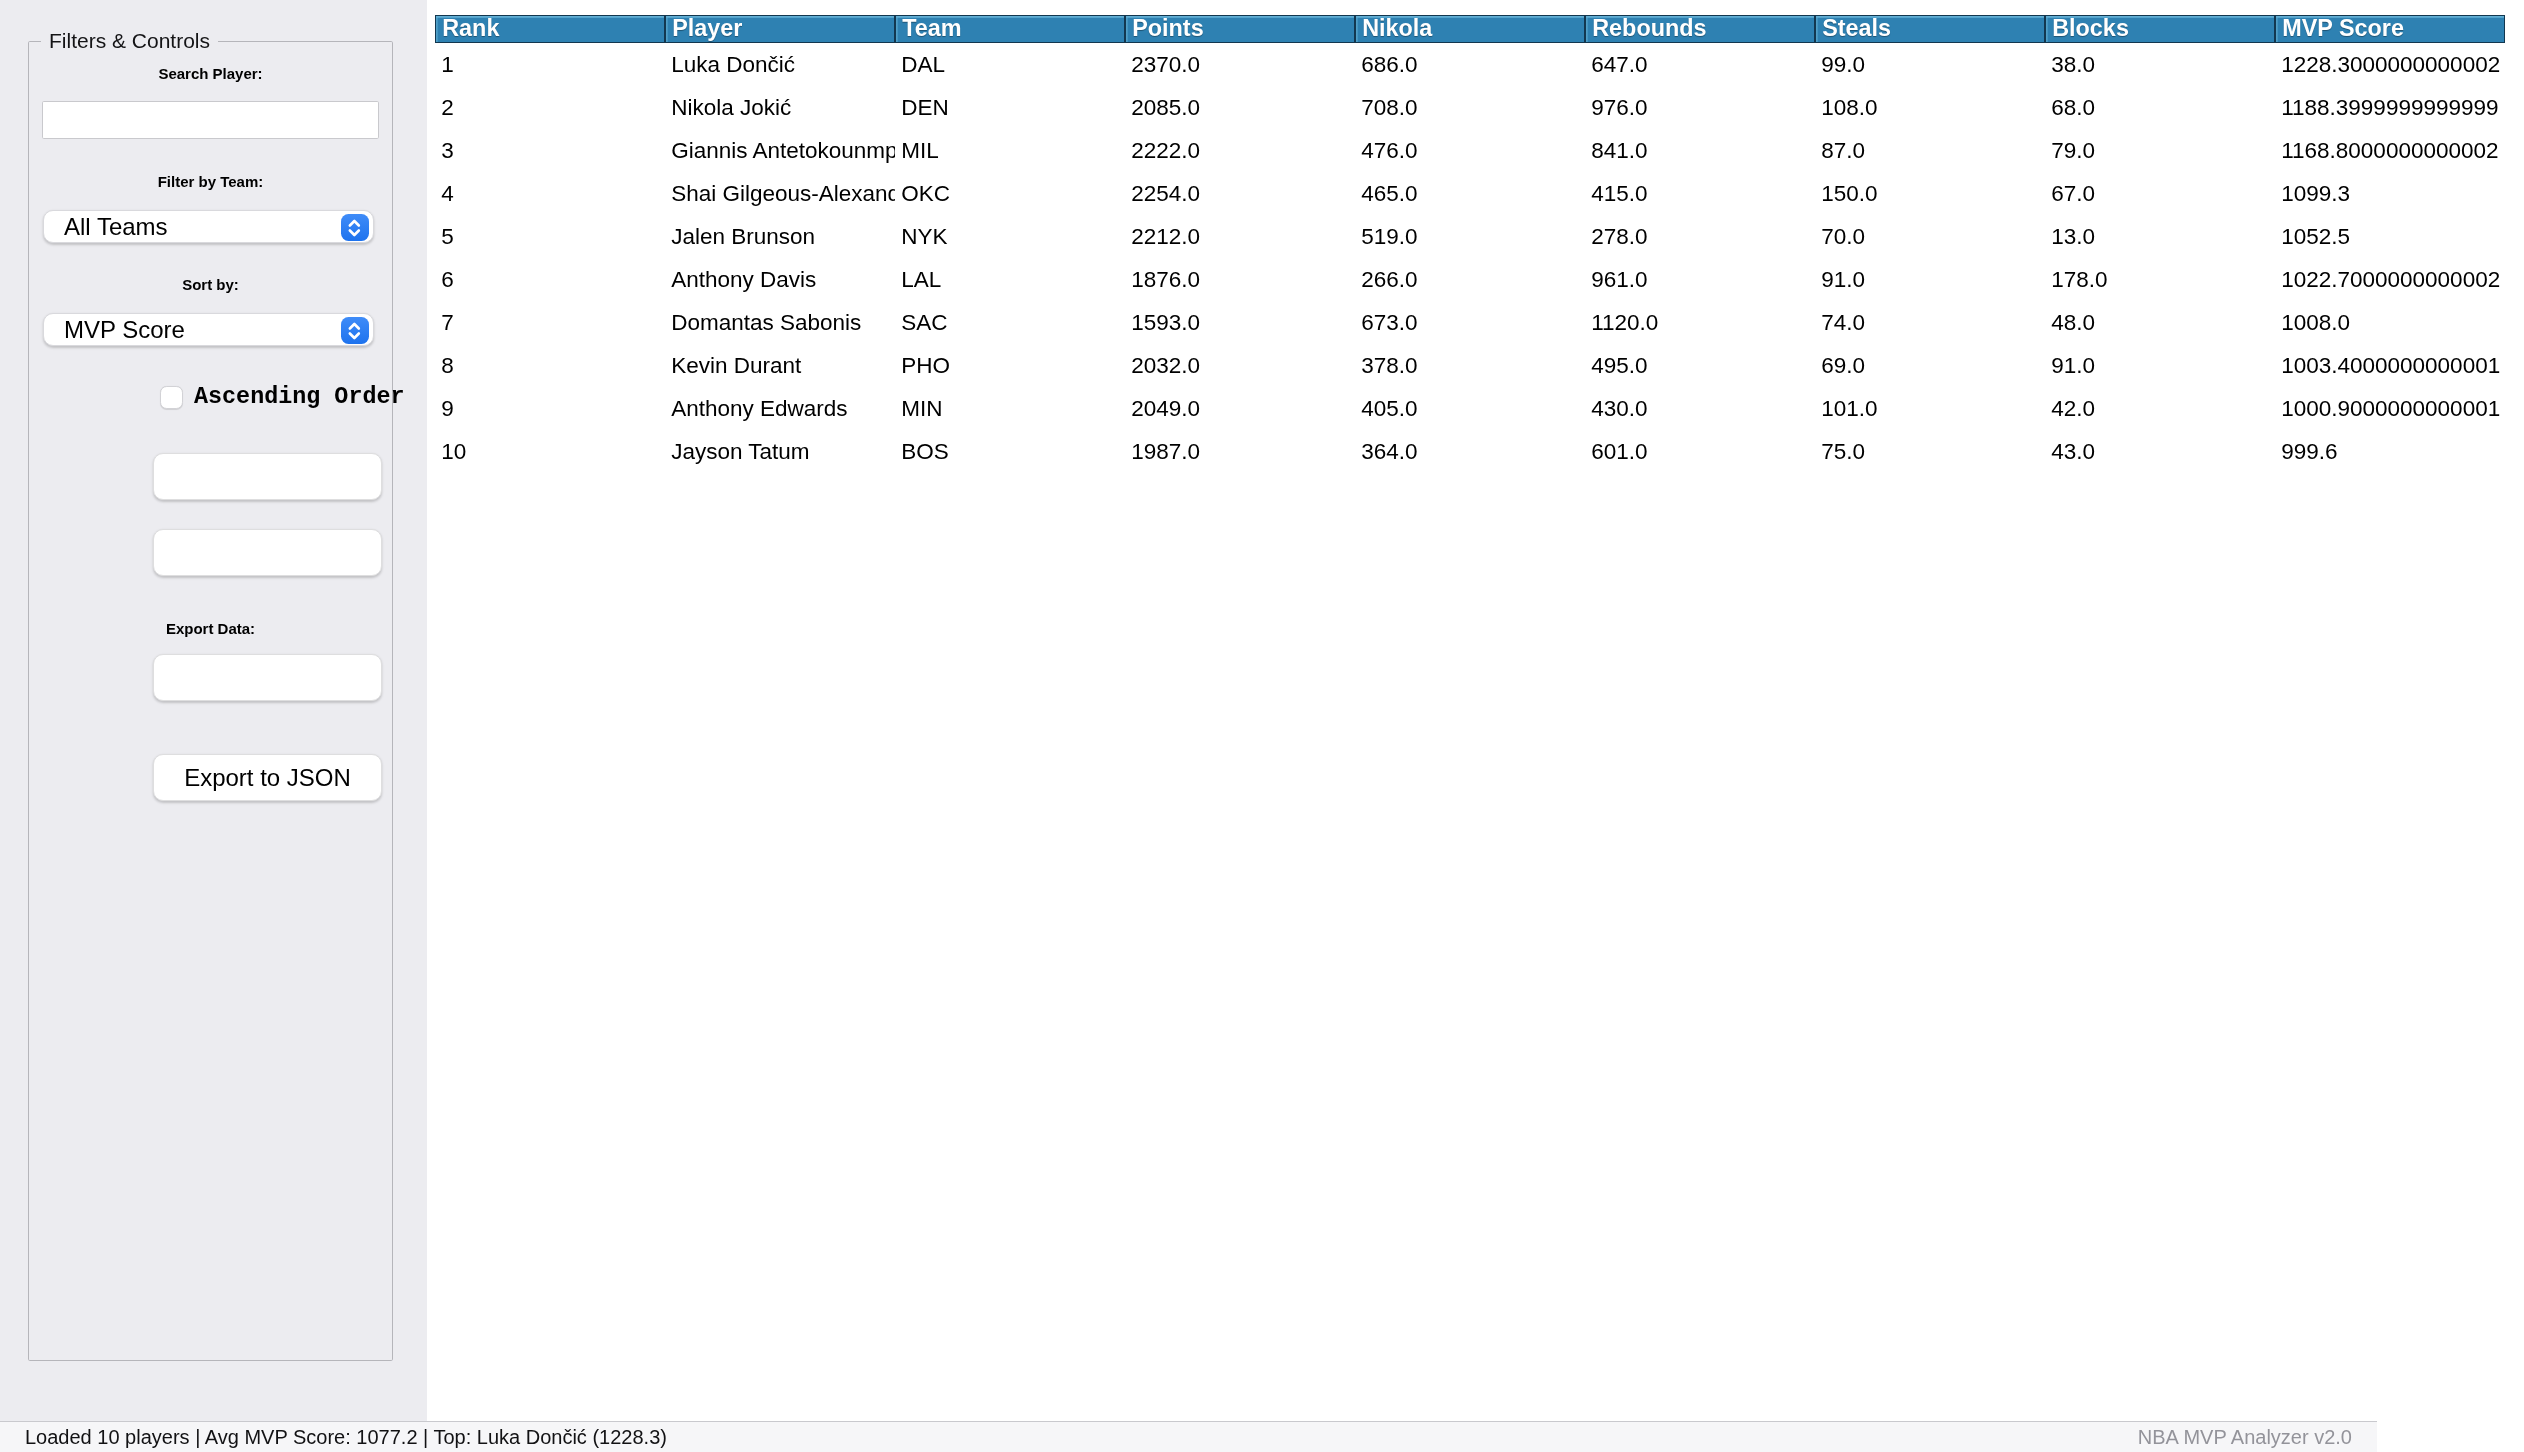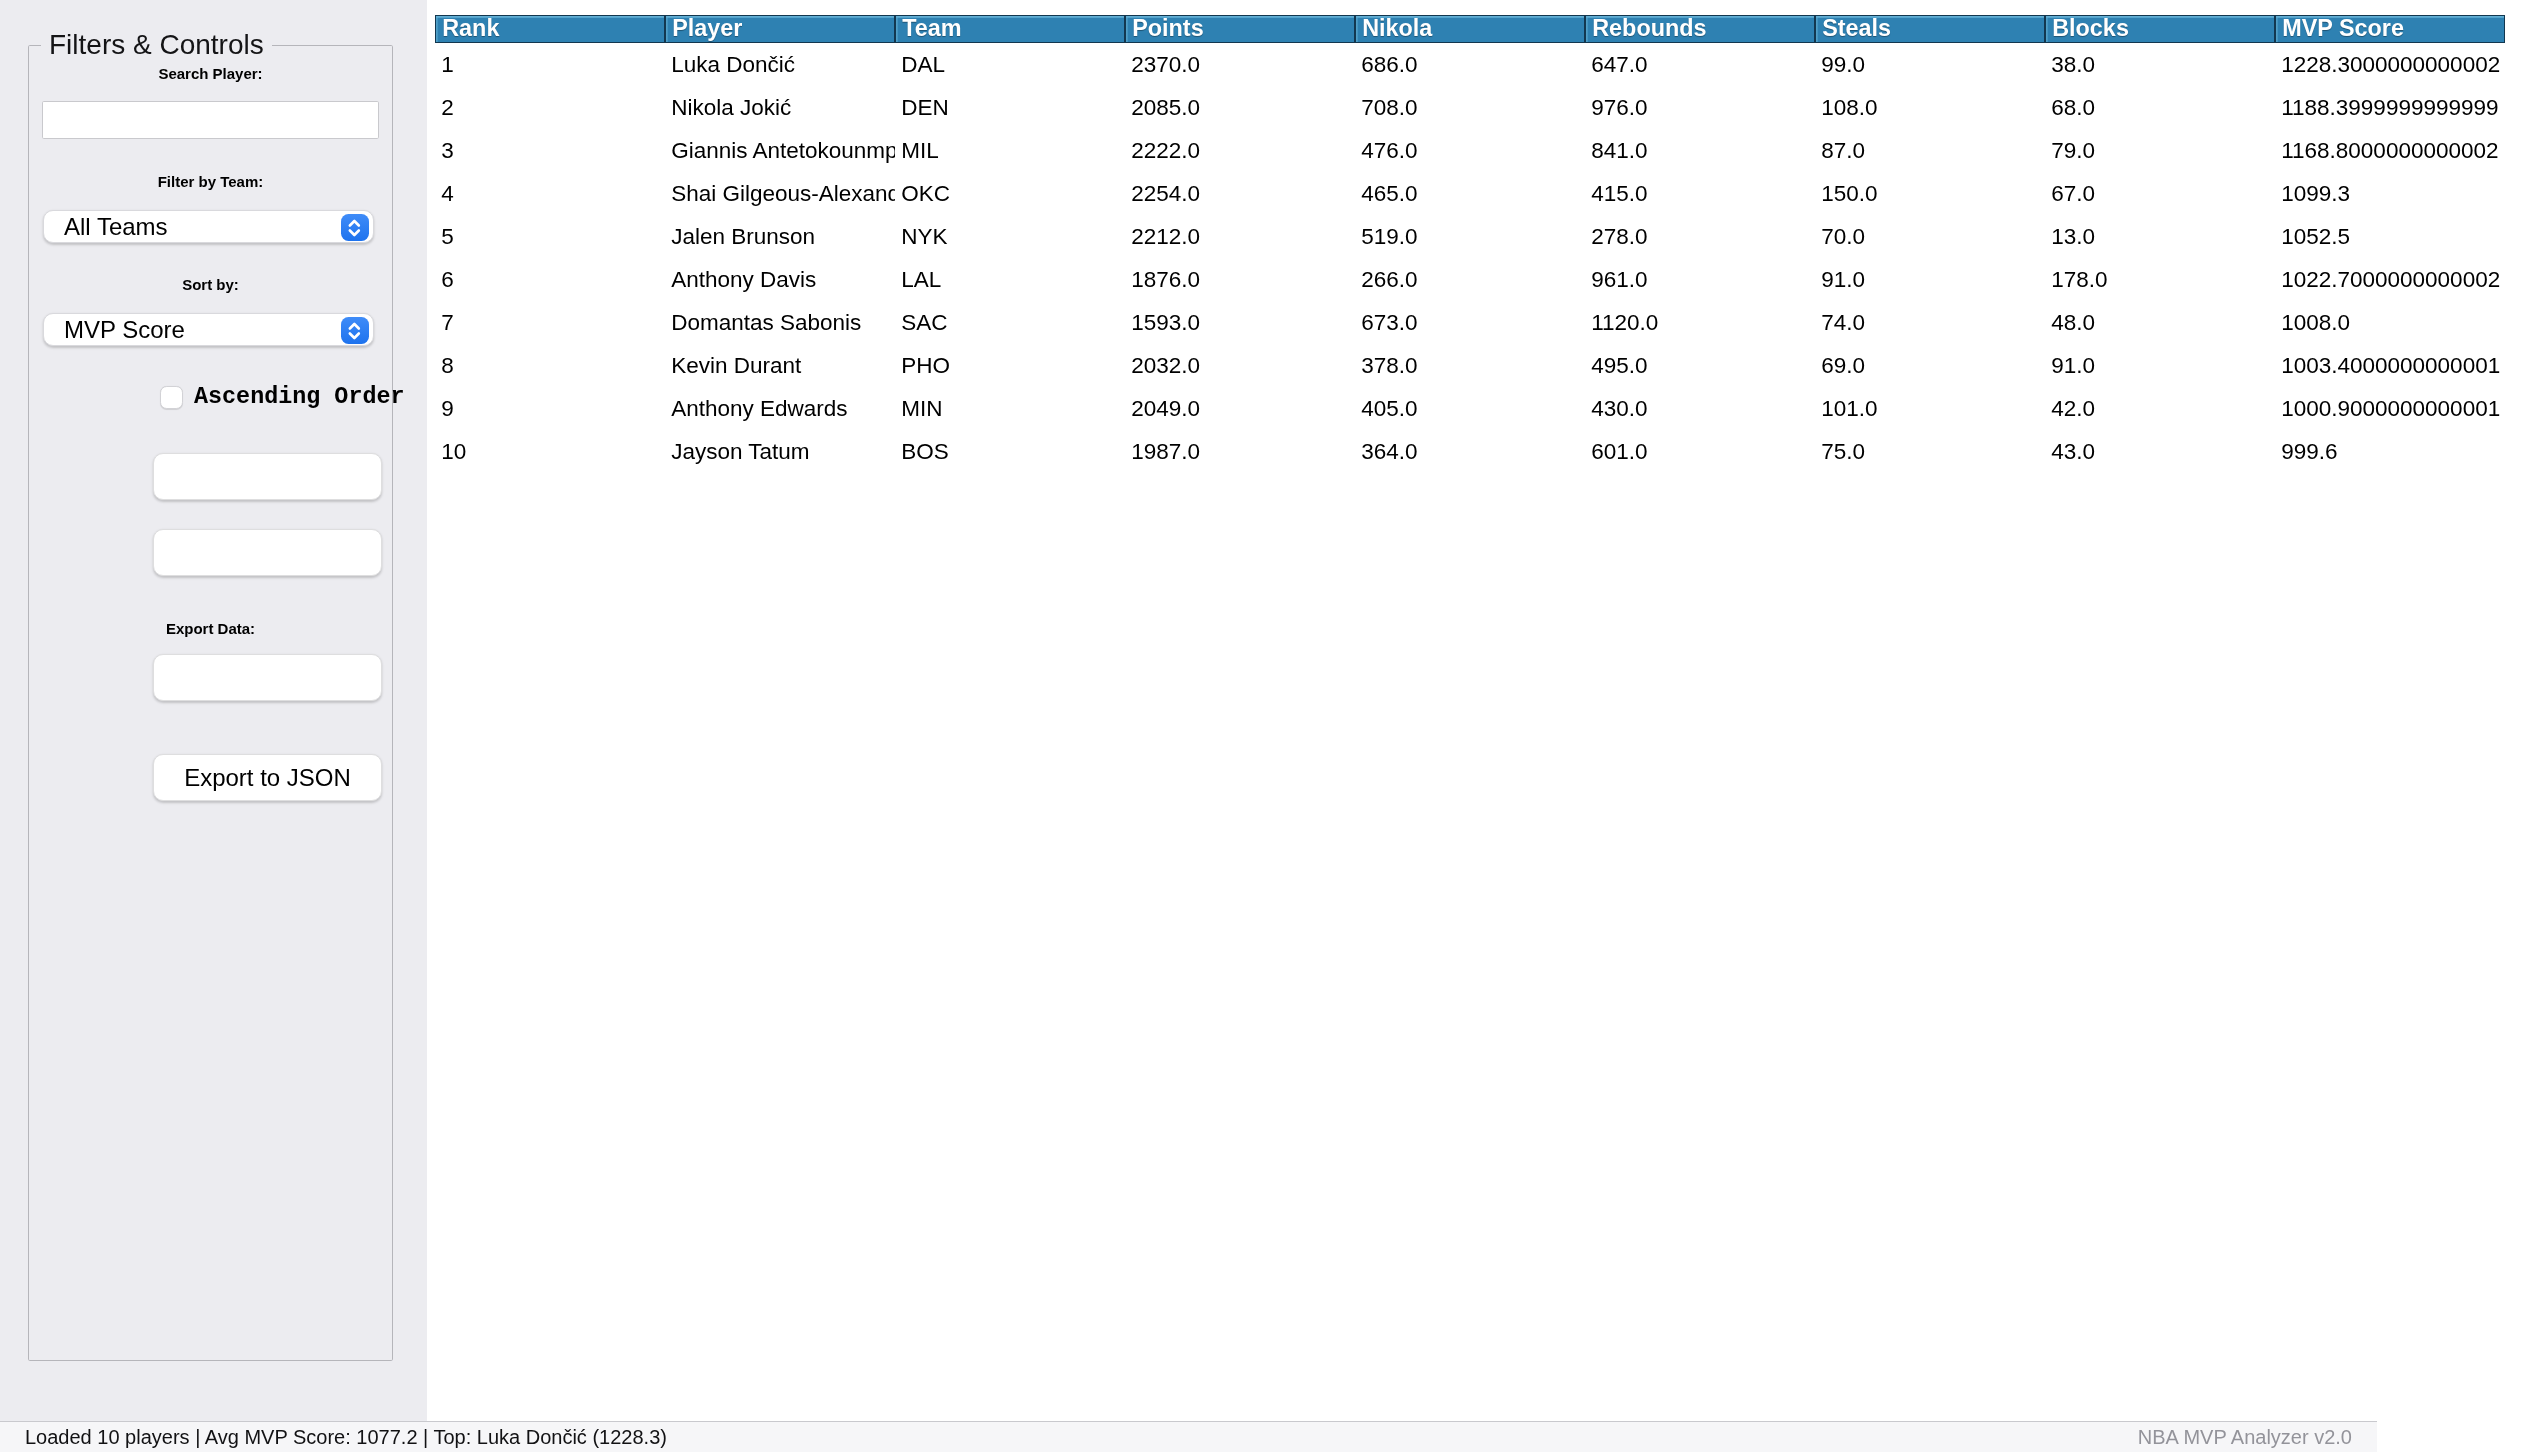--- a/index.html
+++ b/index.html
@@ -19,21 +19,21 @@
     background: #ececf0;
   }
   #filters-frame {
     position: absolute; left: 28px; top: 29px;
     width: 365px; height: 1332px;
     border: 1.7px solid #b5b5ba;
     border-radius: 1.7px;
   }
   #filters-frame legend {
     margin-left: 11.7px; padding: 0 8.3px;
-    font-size: 28px; color: #141416;
+    font-size: 21px; color: #141416;
   }
   .side-label {
     position: absolute; left: 28px; width: 365px;
     text-align: center; font-size: 15px; font-weight: 700; color: #000;
     line-height: 28px;
   }
   #search-label   { top: 60px; }
   #team-label     { top: 168px; }
   #sort-label     { top: 271px; }
   #export-label   { top: 615px; }

